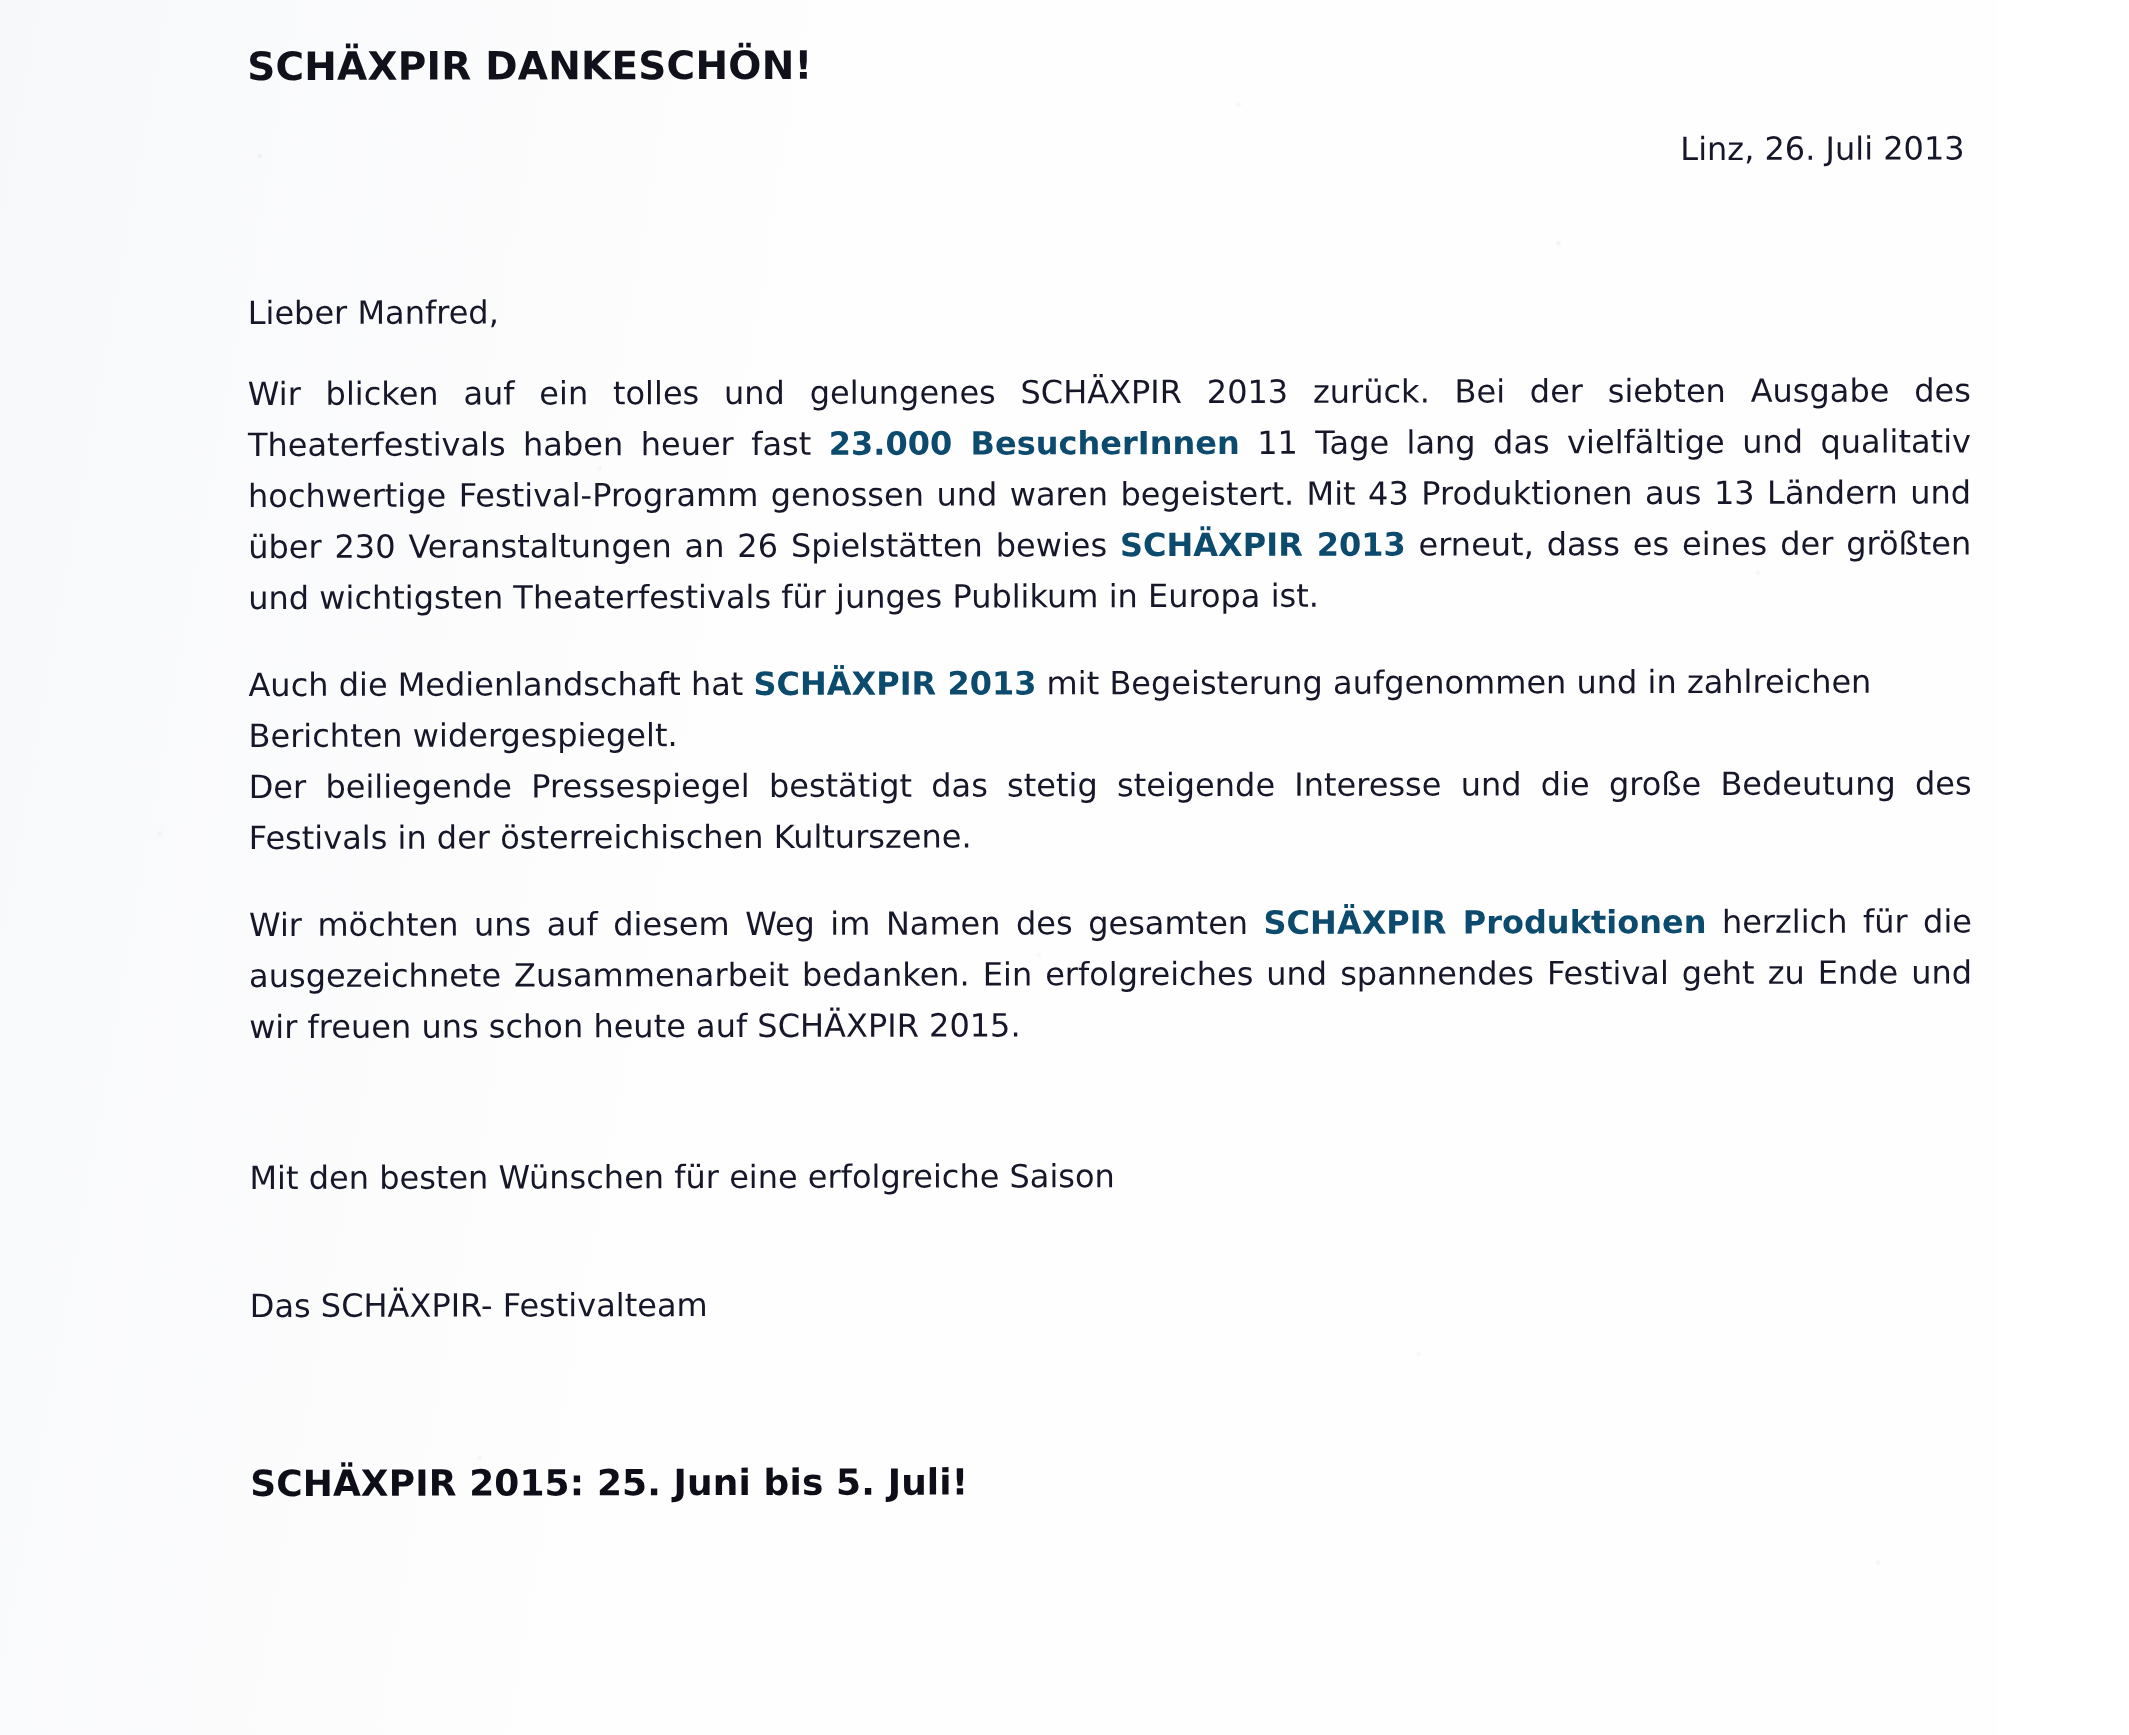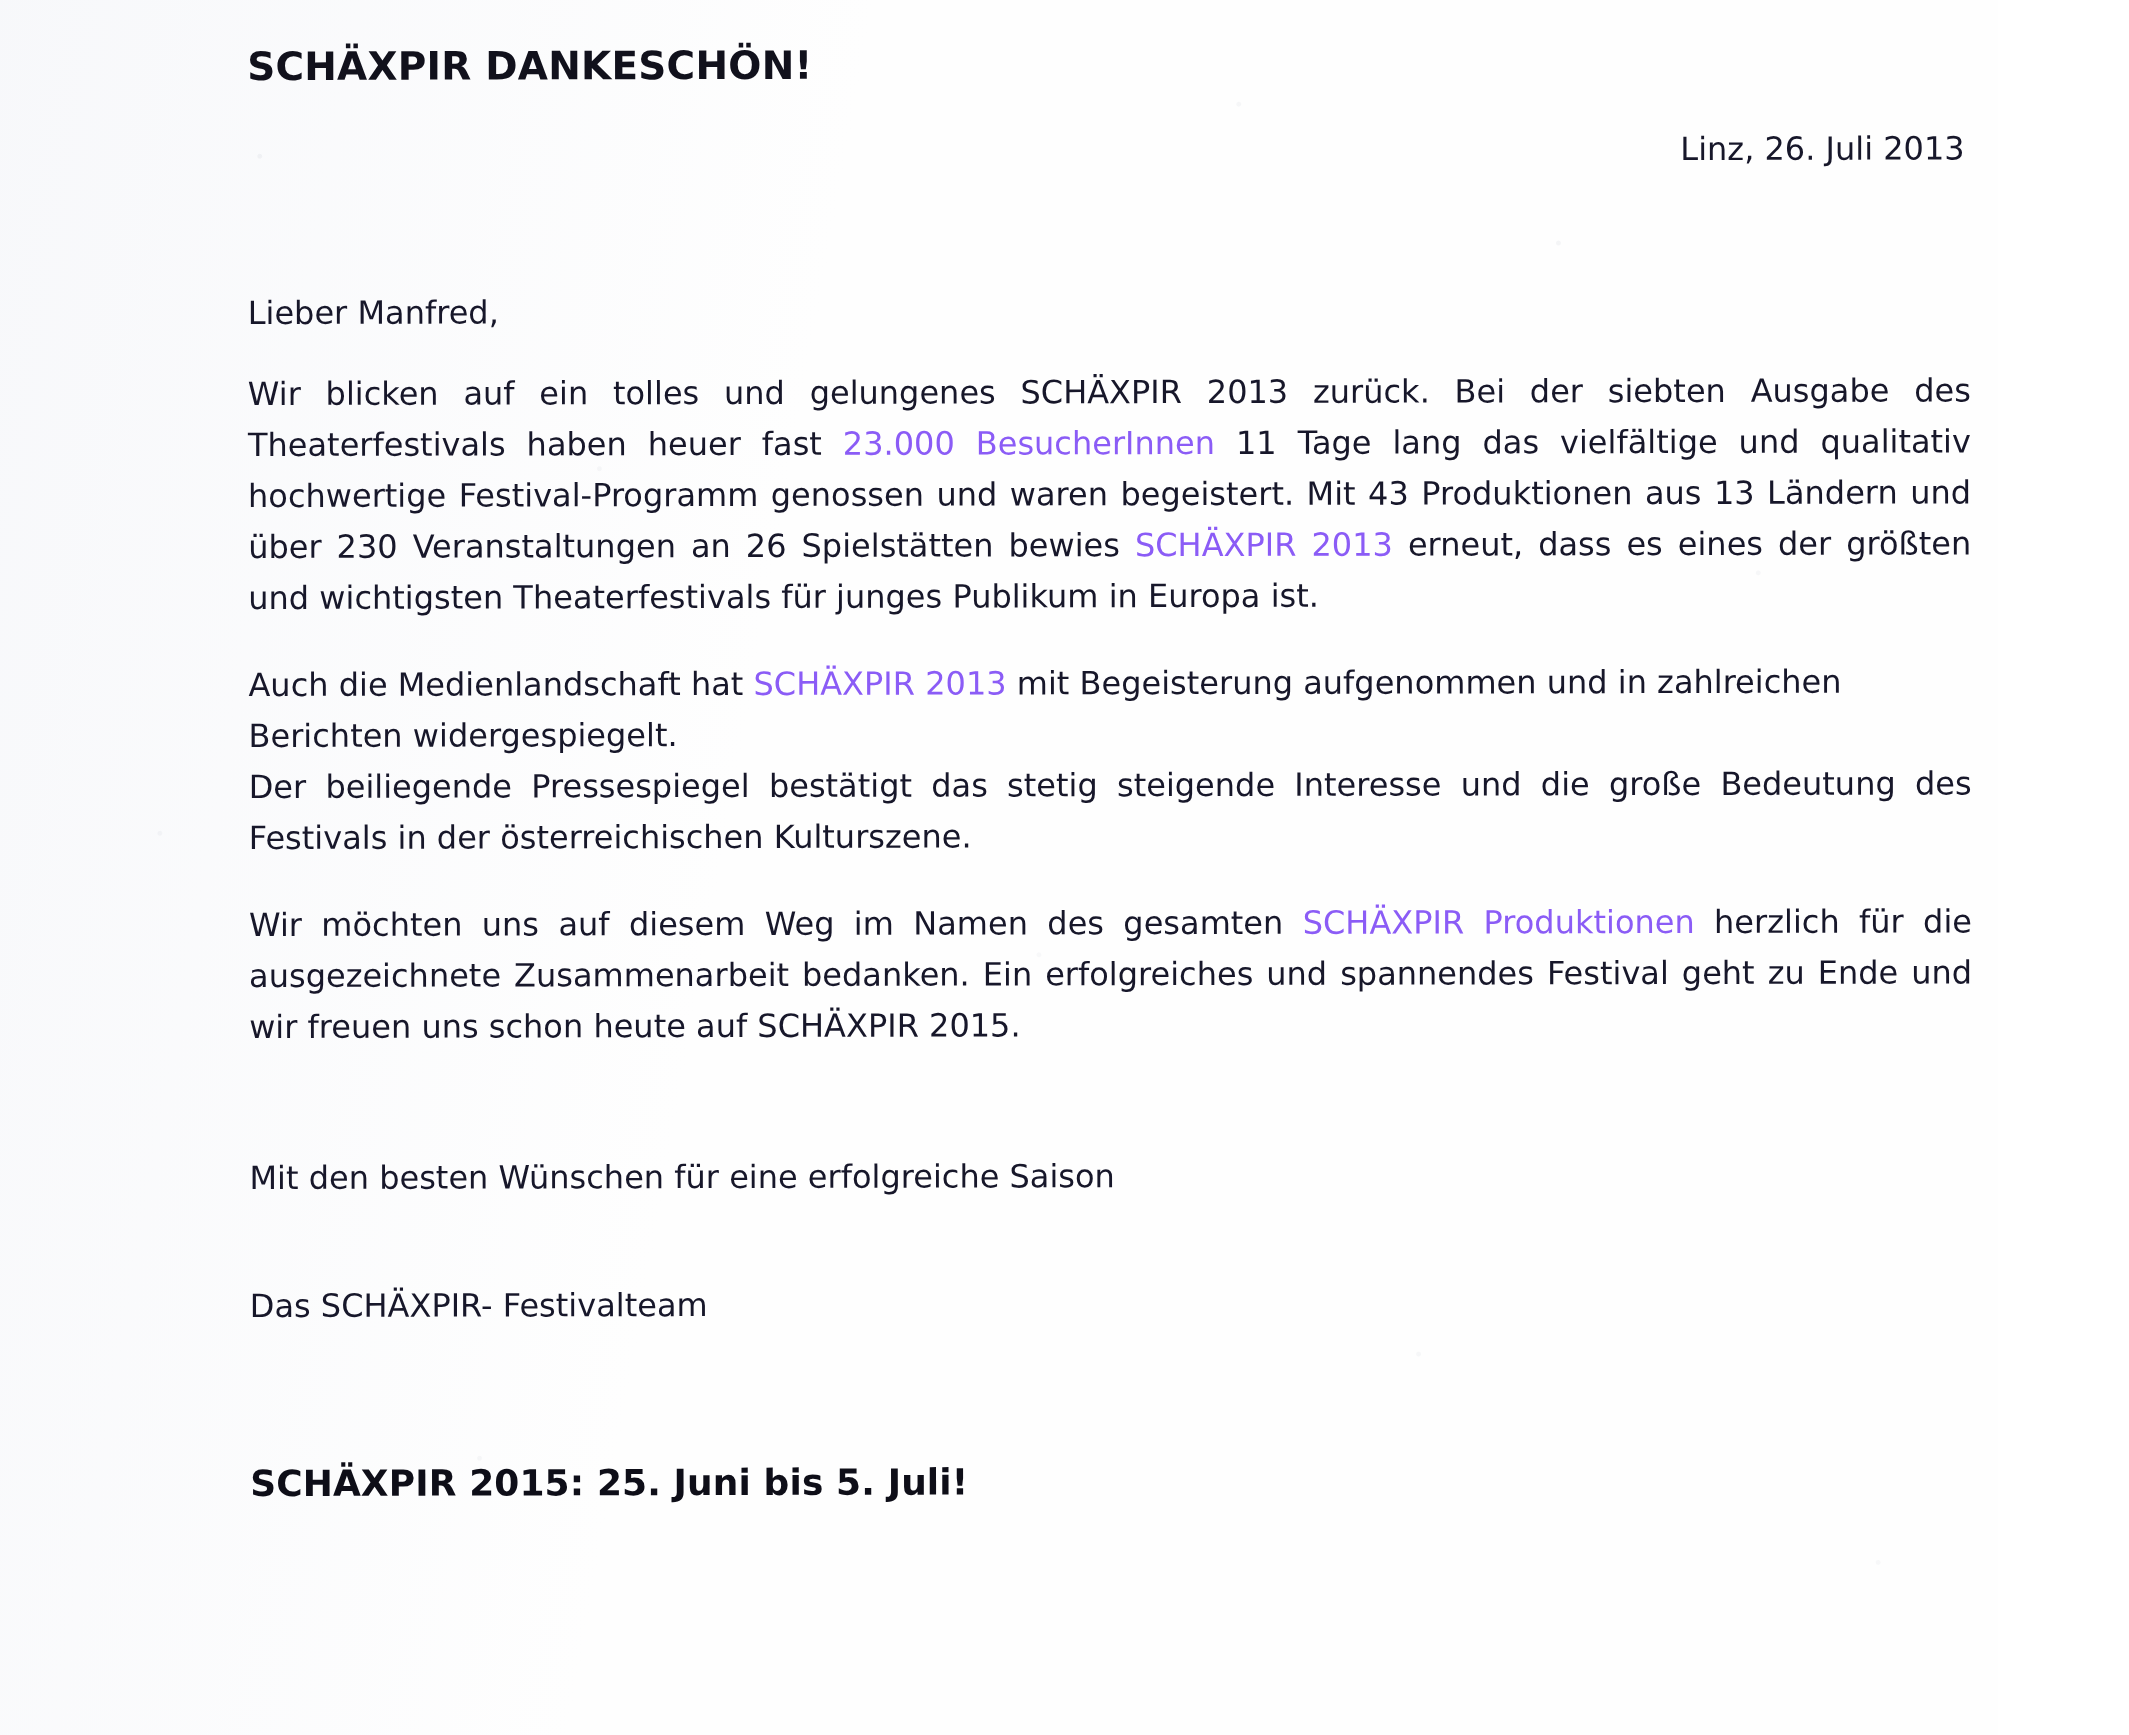--- a/index.html
+++ b/index.html
@@ -79,21 +79,21 @@
     text-justify: inter-word;
     color: #17172a;
     margin: 0;
   }
 
   .para.p1 { margin-top: 36px; }
   .para.p2 { margin-top: 36px; text-align: left; }
   .para.p2b { margin-top: 0px; }
   .para.p3 { margin-top: 36px; }
 
-  .para b { font-weight: normal; color: #8b5cf6; margin-top: 44px; }
+  .para b { font-weight: bold; color: #0c4a6e; margin-top: 44px; }
 
   .closing {
     font-size: 32px;
     line-height: 1.3;
     margin-top: 105px;
     color: #17172a;
   }
 
   .signature {
     font-size: 32px;

